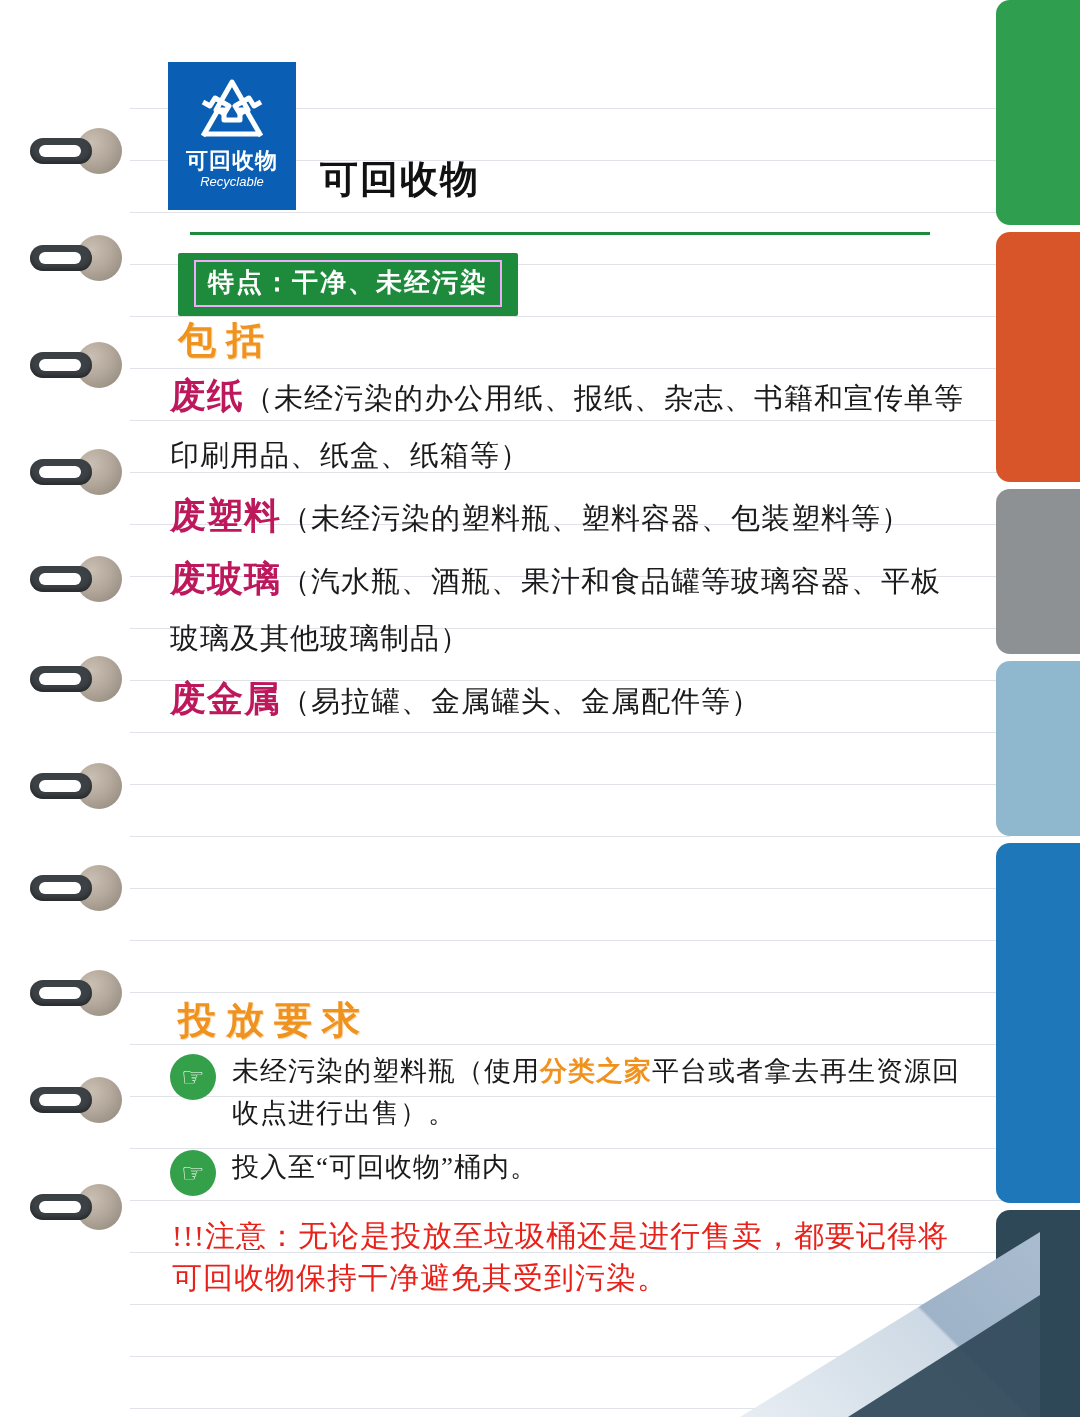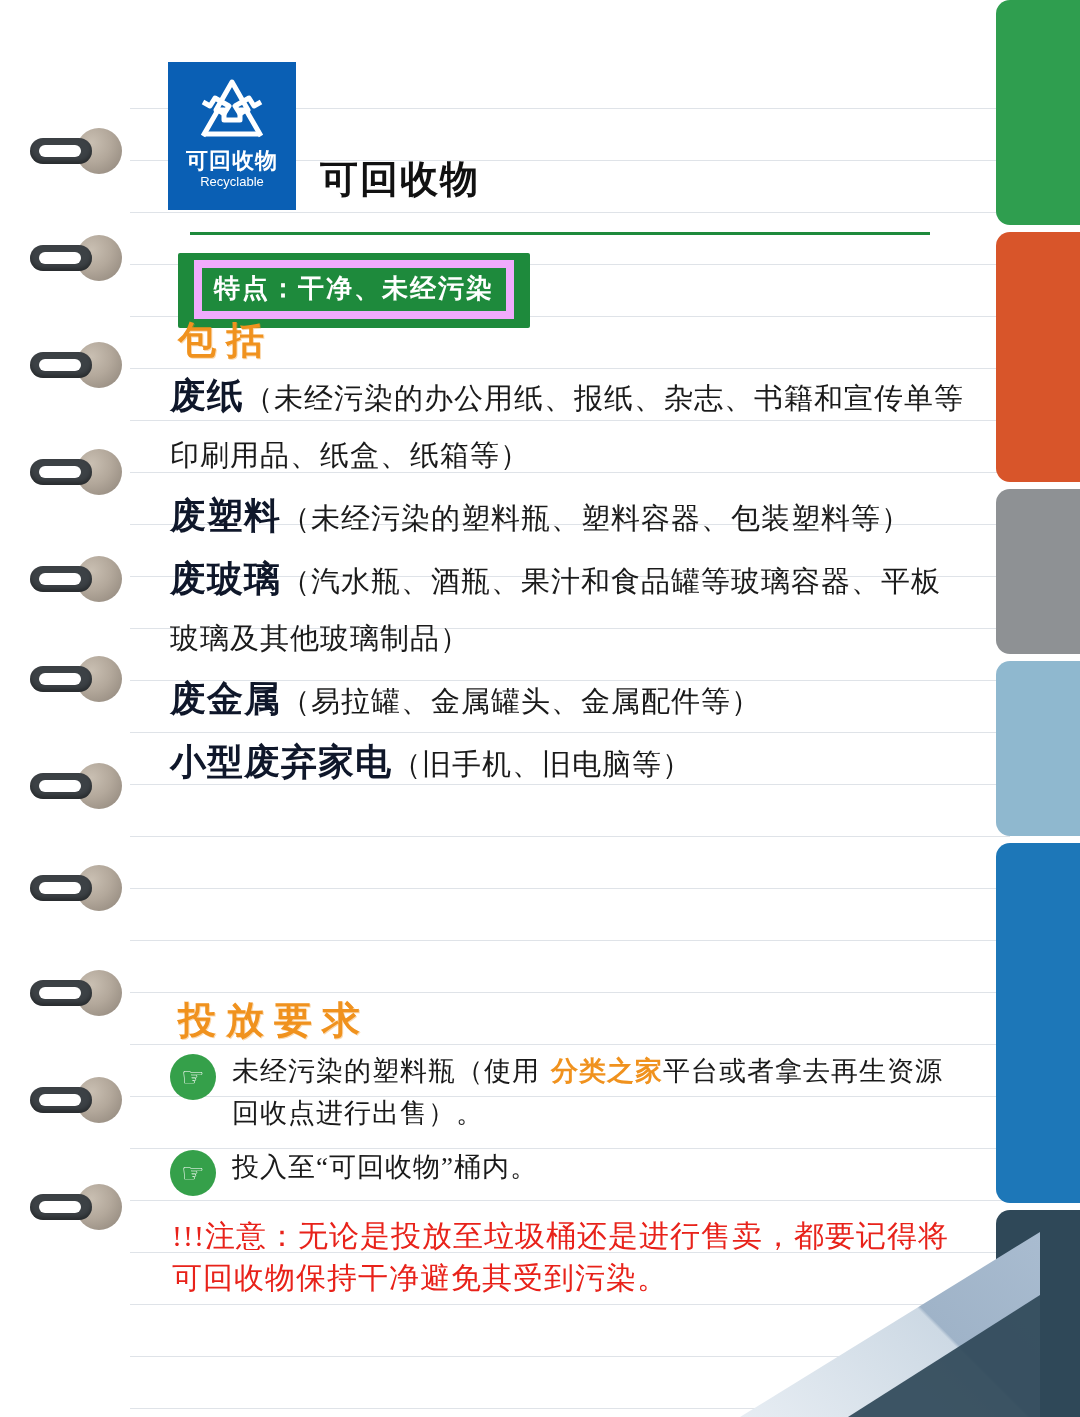--- a/index.html
+++ b/index.html
@@ -140,20 +140,21 @@
   }
   .recycle-sign .cn {
     font-size: 22px;
     font-weight: bold;
     line-height: 26px;
     letter-spacing: 1px;
   }
   .recycle-sign .en {
     font-size: 13px;
     line-height: 16px;
+    font-style: italic;
   }
   .header-title {
     position: absolute;
     left: 152px;
     top: 92px;
     font-size: 38px;
     font-weight: bold;
     color: #111;
     letter-spacing: 2px;
     font-family: "Liberation Serif", serif;
@@ -170,21 +171,21 @@
   
   .feature {
     position: absolute;
     left: 28px;
     top: 253px;
     background: #1e8a3c;
     padding: 7px 16px 9px 16px;
     border-radius: 2px;
   }
   .feature .inner {
-    border: 8px solid #f0abfc;
+    border: 2px solid #f0abfc;
     padding: 3px 12px 5px 12px;
     color: #ffffff;
     font-size: 26px;
     font-weight: bold;
     letter-spacing: 2px;
     font-family: "Liberation Serif", serif;
     text-align: right;
   }
 
   
@@ -207,21 +208,21 @@
     top: 370px;
     width: 800px;
   }
   .item {
     margin-bottom: 4px;
     line-height: 52px;
   }
   .item .term {
     font-size: 36px;
     font-weight: bold;
-    color: #0f172a;
+    color: #be185d;
     font-family: "Liberation Serif", serif;
     letter-spacing: 1px;
   }
   .item .desc {
     font-size: 29px;
     color: #1a1a1a;
     font-family: "Liberation Serif", serif;
     letter-spacing: 1px;
   }
 
@@ -253,21 +254,20 @@
     font-size: 27px;
     line-height: 42px;
     color: #1a1a1a;
     font-family: "Liberation Serif", serif;
     letter-spacing: 1px;
     max-width: 740px;
   }
   .hl {
     color: #f0921e;
     font-weight: bold;
-    margin-left: 11px;
   }
 
   .note {
     position: absolute;
     left: 22px;
     top: 1215px;
     width: 800px;
     color: #e8221a;
     font-size: 30px;
     line-height: 42px;
@@ -396,21 +396,20 @@
       <div class="inner">特点：干净、未经污染</div>
     </div>
 
     <div class="sec-head" id="sec-include">包括</div>
 
     <div class="items" id="items">
         <div class="item"><span class="term">废纸</span><span class="desc">（未经污染的办公用纸、报纸、杂志、书籍和宣传单等印刷用品、纸盒、纸箱等）</span></div>
         <div class="item"><span class="term">废塑料</span><span class="desc">（未经污染的塑料瓶、塑料容器、包装塑料等）</span></div>
         <div class="item"><span class="term">废玻璃</span><span class="desc">（汽水瓶、酒瓶、果汁和食品罐等玻璃容器、平板玻璃及其他玻璃制品）</span></div>
         <div class="item"><span class="term">废金属</span><span class="desc">（易拉罐、金属罐头、金属配件等）</span></div>
-        <div class="item"><span class="term">小型废弃家电</span><span class="desc">（旧手机、旧电脑等）</span></div>
       </div>
 
     <div class="sec-head" id="sec-require">投放要求</div>
 
     <div class="reqs" id="reqs">
         <div class="req">
           <div class="hand">☞</div>
           <div class="req-text"><span>未经污染的塑料瓶（使用</span><span class="hl">分类之家</span><span>平台或者拿去再生资源回收点进行出售）。</span></div>
         </div>
         <div class="req">

